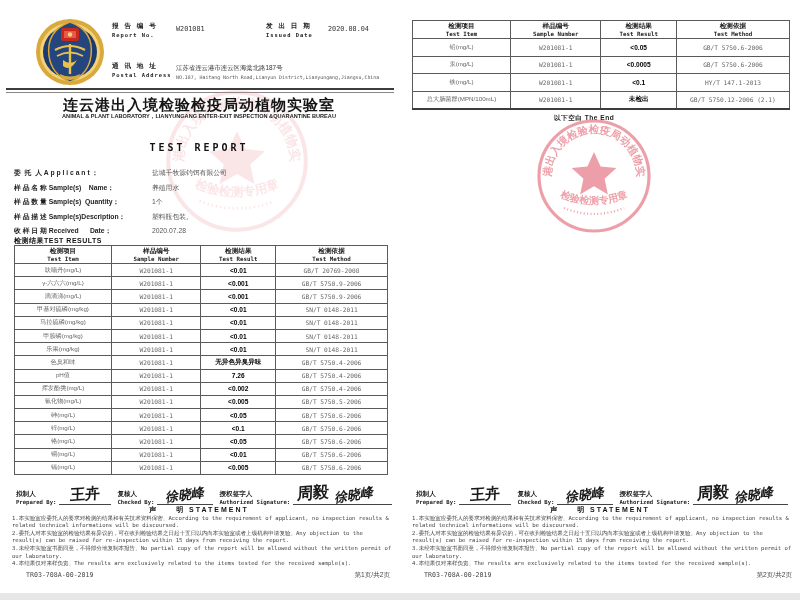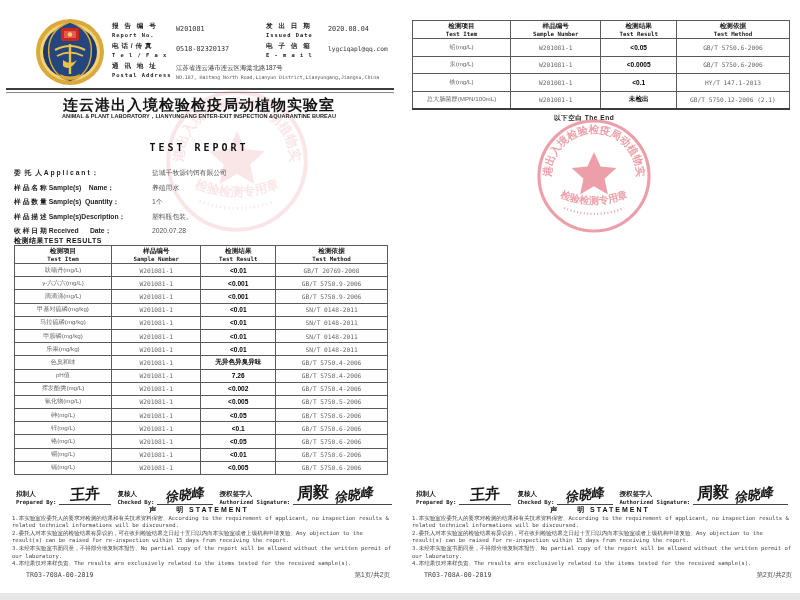--- a/index.html
+++ b/index.html
@@ -85,32 +85,20 @@
       <span class="lblen mono">Report    No.</span>
     </div>
     <div class="hval mono" style="width:90px;padding-top:3px;">W201081</div>
     <div class="hcell" style="width:62px;">
       <span class="lblcn">发 出 日 期</span>
       <span class="lblen mono">Issued   Date</span>
     </div>
     <div class="hval mono" style="padding-top:3px;">2020.08.04</div>
   </div>
 
-  <div class="hrow" style="left:112px;top:42px;">
-    <div class="hcell" style="width:64px;">
-      <span class="lblcn" style="letter-spacing:0.5px;">电 话 / 传 真</span>
-      <span class="lblen mono">T e l / F a x</span>
-    </div>
-    <div class="hval mono" style="width:90px;padding-top:3px;">0518-82320137</div>
-    <div class="hcell" style="width:62px;">
-      <span class="lblcn">电 子 信 箱</span>
-      <span class="lblen mono">E -  m a i l</span>
-    </div>
-    <div class="hval mono" style="padding-top:3px;font-size:6.2px;">lygciqapl@qq.com</div>
-  </div>
 
   <div class="hrow" style="left:112px;top:62px;">
     <div class="hcell" style="width:64px;">
       <span class="lblcn">通 讯 地 址</span>
       <span class="lblen mono">Postal  Address</span>
     </div>
     <div class="hcell" style="padding-top:2px;">
       <span class="hval" style="font-size:6.4px;">江苏省连云港市连云区海棠北路187号</span>
       <span class="hval mono" style="font-size:4.9px;color:#555;">NO.187, Haitang North Road,Lianyun District,Lianyungang,Jiangsu,China</span>
     </div>

